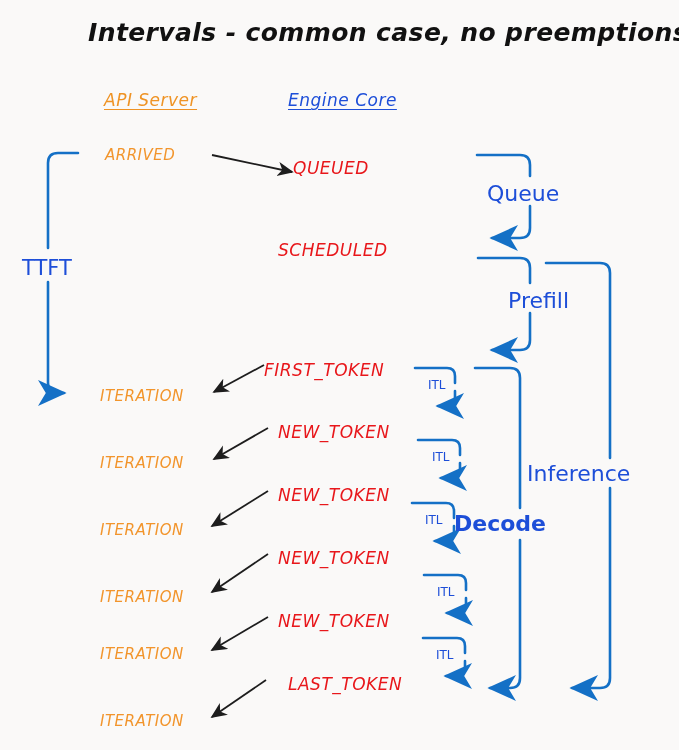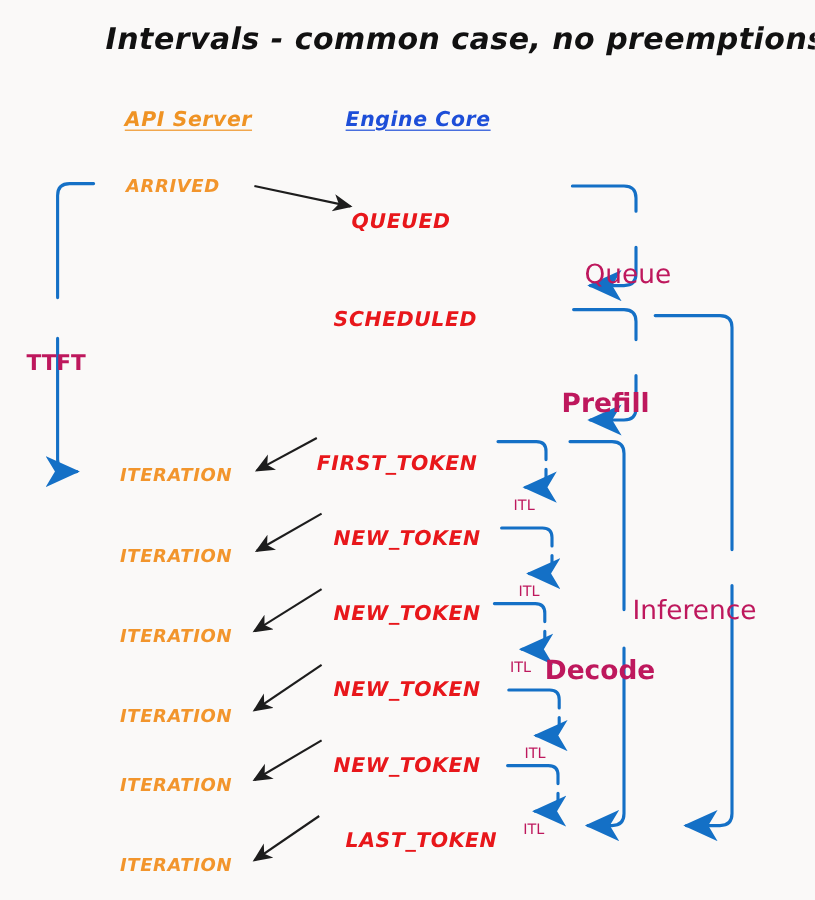--- a/index.html
+++ b/index.html
@@ -10,50 +10,49 @@
     overflow:hidden;
     position:relative;
   }
   #canvas{position:absolute;left:0;top:0;width:679px;height:750px;}
   .lbl{position:absolute;white-space:nowrap;}
 
   
   .hand{
     font-family:"DejaVu Sans", sans-serif;
     font-style:italic;
-    font-weight:bold;
+    font-weight:normal;
     letter-spacing:0.5px;
   }
   .title{
     font-family:"DejaVu Sans", sans-serif;
     font-style:italic;
     font-weight:bold;
     font-size:25px;
     color:#111111;
     letter-spacing:0.4px;
   }
   .colhead{
     font-size:17px;
     text-decoration:underline;
     text-underline-offset:3px;
   }
   .api{color:#ef9324;}
   .engine{color:#1d4ed8;}
   .state-api{color:#f2952c;font-size:15px;}
-  .state-engine{color:#e8171b;font-size:17px;margin-top:17px;}
+  .state-engine{color:#e8171b;font-size:17px;}
   .blue{
-    color:#be185d;
+    color:#1d4ed8;
     font-family:"DejaVu Sans", sans-serif;
     font-style:normal;
     font-weight:normal;
-    margin-top:36px;
   }
   .blue-big{font-size:22px;}
   .blue-itl{font-size:12px;}
-  .blue-ttft{font-size:18px;font-weight:bold;}
+  .blue-ttft{font-size:21px;}
 </style>
 </head>
 <body>
 
 <svg id="canvas" viewBox="0 0 679 750">
   <defs>
     <marker id="blkArrow" markerWidth="10" markerHeight="10" refX="8" refY="4" orient="auto">
       <path d="M0,0 L9,4 L0,8 L2.5,4 Z" fill="#1d1d1d"></path>
     </marker>
     <marker id="bluArrowL" markerWidth="12" markerHeight="12" refX="10" refY="5" orient="auto">
@@ -131,21 +130,21 @@
 <div class="lbl hand state-engine" style="left:278px;top:240px;">SCHEDULED</div>
 <div class="lbl hand state-engine" style="left:264px;top:360px;">FIRST_TOKEN</div>
 <div class="lbl hand state-engine" style="left:278px;top:422px;">NEW_TOKEN</div>
 <div class="lbl hand state-engine" style="left:278px;top:485px;">NEW_TOKEN</div>
 <div class="lbl hand state-engine" style="left:278px;top:548px;">NEW_TOKEN</div>
 <div class="lbl hand state-engine" style="left:278px;top:611px;">NEW_TOKEN</div>
 <div class="lbl hand state-engine" style="left:288px;top:674px;">LAST_TOKEN</div>
 
 <div class="lbl blue blue-ttft" style="left:22px;top:256px;">TTFT</div>
 <div class="lbl blue blue-big" style="left:487px;top:181px;">Queue</div>
-<div class="lbl blue blue-big" style="left:468px;top:288px;font-weight:bold;">Prefill</div>
+<div class="lbl blue blue-big" style="left:508px;top:288px;">Prefill</div>
 <div class="lbl blue blue-big" style="left:454px;top:511px;font-weight:bold;">Decode</div>
 <div class="lbl blue blue-big" style="left:527px;top:461px;">Inference</div>
 
 <div class="lbl blue blue-itl" style="left:428px;top:378px;">ITL</div>
 <div class="lbl blue blue-itl" style="left:432px;top:450px;">ITL</div>
 <div class="lbl blue blue-itl" style="left:425px;top:513px;">ITL</div>
 <div class="lbl blue blue-itl" style="left:437px;top:585px;">ITL</div>
 <div class="lbl blue blue-itl" style="left:436px;top:648px;">ITL</div>
 
 </body></html>

